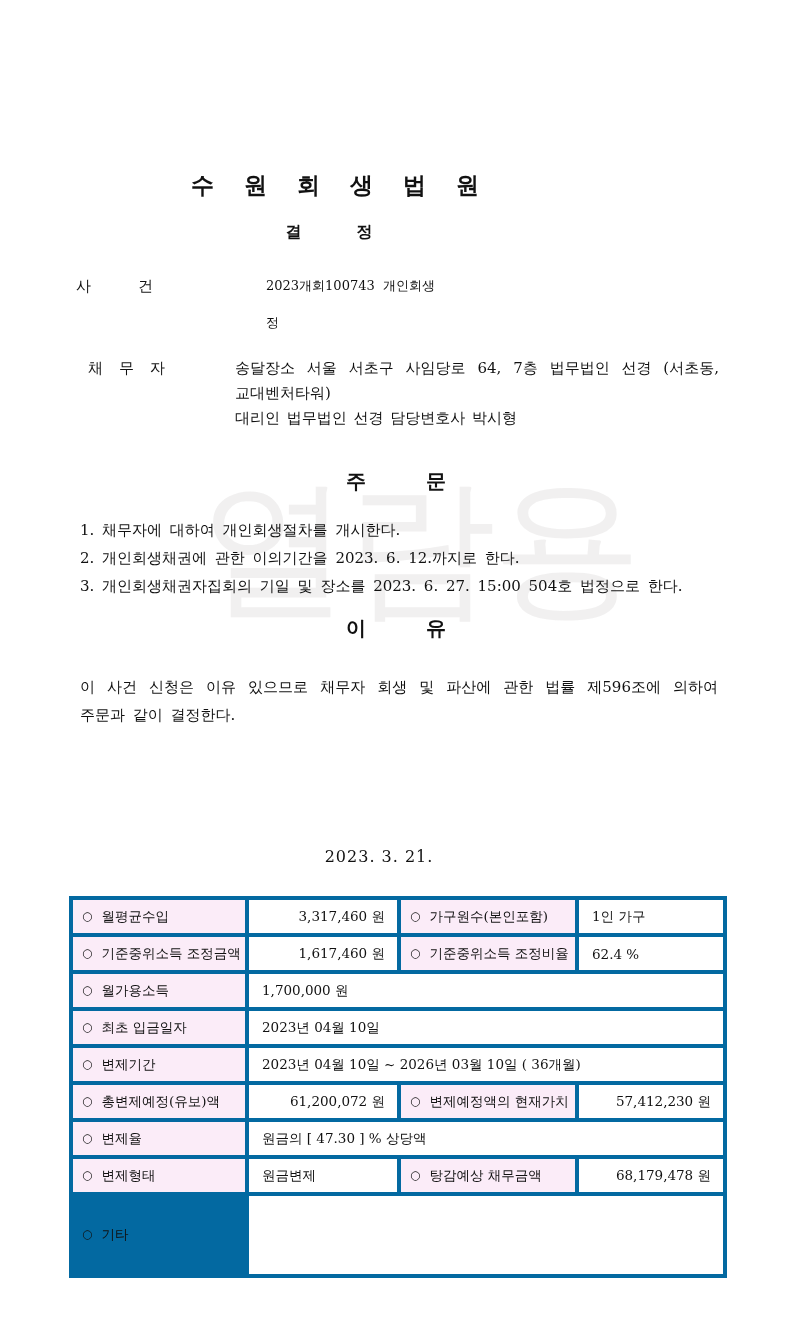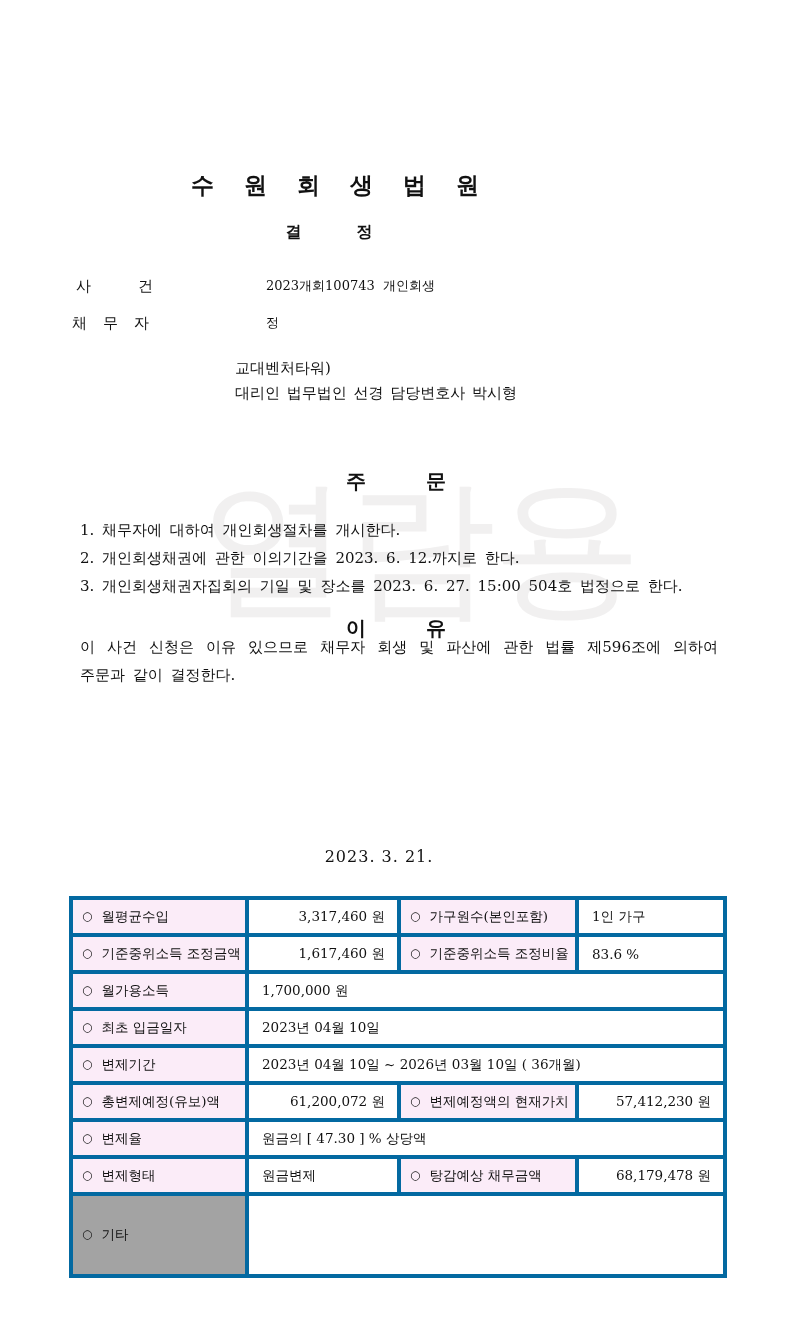--- a/index.html
+++ b/index.html
@@ -48,39 +48,39 @@
     font-size:20px; font-weight:bold;
     letter-spacing:60px; text-indent:60px;
     white-space:nowrap;
   }
   .heading-jumun { top:468px; }
   .heading-iyu  { top:615px; }
 
   
   .case-label { font-size:15px; white-space:nowrap; }
   .case-label.two   { left:76px; letter-spacing:47px;text-align:right; }
-  .case-label.three { left:72px; letter-spacing:16px; }
+  .case-label.three { left:88px; letter-spacing:16px;margin-top:45px; }
   .case-value { left:235px; font-size:13px; white-space:pre;margin-left:31px; }
   .row-case   { top:277px; }
   .row-debtor { top:314px; }
 
   .service-block {
     left:235px; top:356px; width:484px;
     font-size:15px; line-height:25px;
     word-spacing:2px;
   }
   .just { text-align:justify; text-align-last:justify; }
 
   .order-list {
     left:80px; top:516px; width:640px;
     font-size:15px; line-height:28px;
     word-spacing:3px; white-space:nowrap;
   }
   .reason-block {
-    left:80px; top:633px; width:638px;
+    left:80px; top:673px; width:638px;
     font-size:15px; line-height:28px;
     word-spacing:3px;
   }
   .date-line {
     left:0; top:847px; width:792px;
     text-align:center; font-size:16px;
     transform:translateX(-17px);
     letter-spacing:1px;
   }
 
@@ -94,21 +94,21 @@
     font-family:"DejaVu Serif", "Liberation Serif", serif;
   }
   table.summary td {
     border:4px solid #0369a1;
     height:31px;
     overflow:hidden;
     white-space:nowrap;
   }
   table.summary tr.tall td { height:76px; }
   td.label { background: var(--label-bg, #fbecf8); padding-left:9px; }
-  td.label.plain { background:#a3a3a3; }
+  td.label.plain { background:#0369a1; }
   td.value { padding-left:12px; padding-right:12px; }
   td.value.right { text-align:right; }
   td.value.left  { text-align:left;padding-left:13px; }
   .bullet { display:inline-block; margin-right:9px; font-size:12px; transform:translateY(-1px); }
 </style>
 </head>
 <body>
 
 <div class="page">
 
@@ -117,20 +117,21 @@
   <div class="layer court-title">수원회생법원</div>
   <div class="layer doc-type">결정</div>
 
   <div class="layer case-label two row-case">사건</div>
   <div class="layer case-value row-case">2023개회100743  개인회생</div>
 
   <div class="layer case-label three row-debtor">채무자</div>
   <div class="layer case-value row-debtor">정</div>
 
   <div class="layer service-block">
+    <div class="just">송달장소  서울 서초구 사임당로 64, 7층 법무법인 선경 (서초동,</div>
     <div>교대벤처타워)</div>
     <div>대리인 법무법인 선경 담당변호사 박시형</div>
   </div>
 
   <div class="layer section-heading heading-jumun">주문</div>
 
   <div class="layer order-list">
     <div>1. 채무자에 대하여 개인회생절차를 개시한다.</div>
     <div>2. 개인회생채권에 관한 이의기간을 2023. 6. 12.까지로 한다.</div>
     <div>3. 개인회생채권자집회의 기일 및 장소를 2023. 6. 27. 15:00 504호 법정으로 한다.</div>
@@ -157,21 +158,21 @@
           <tr>
             <td class="label"><span class="bullet">○</span><span>월평균수입</span></td>
             <td class="value right">3,317,460 원</td>
             <td class="label"><span class="bullet">○</span><span>가구원수(본인포함)</span></td>
             <td class="value left">1인 가구</td>
           </tr>
           <tr>
             <td class="label"><span class="bullet">○</span><span>기준중위소득 조정금액</span></td>
             <td class="value right">1,617,460 원</td>
             <td class="label"><span class="bullet">○</span><span>기준중위소득 조정비율</span></td>
-            <td class="value left">83.6 %</td>
+            <td class="value left">62.4 %</td>
           </tr>
           <tr>
             <td class="label"><span class="bullet">○</span><span>월가용소득</span></td>
             <td colspan="3" class="value left">1,700,000 원</td>
           </tr>
           <tr>
             <td class="label"><span class="bullet">○</span><span>최초 입금일자</span></td>
             <td colspan="3" class="value left">2023년 04월 10일</td>
           </tr>
           <tr>

